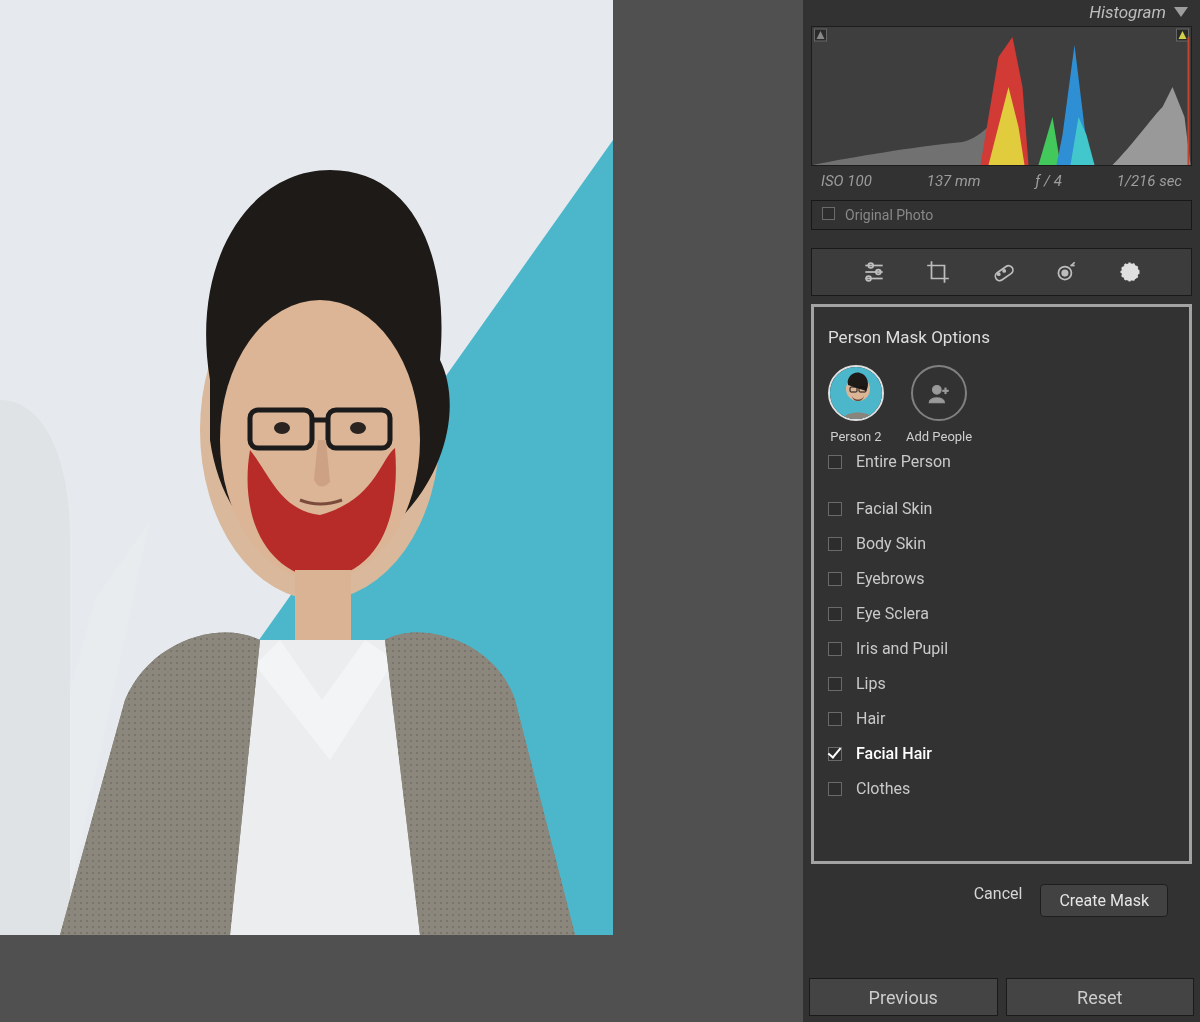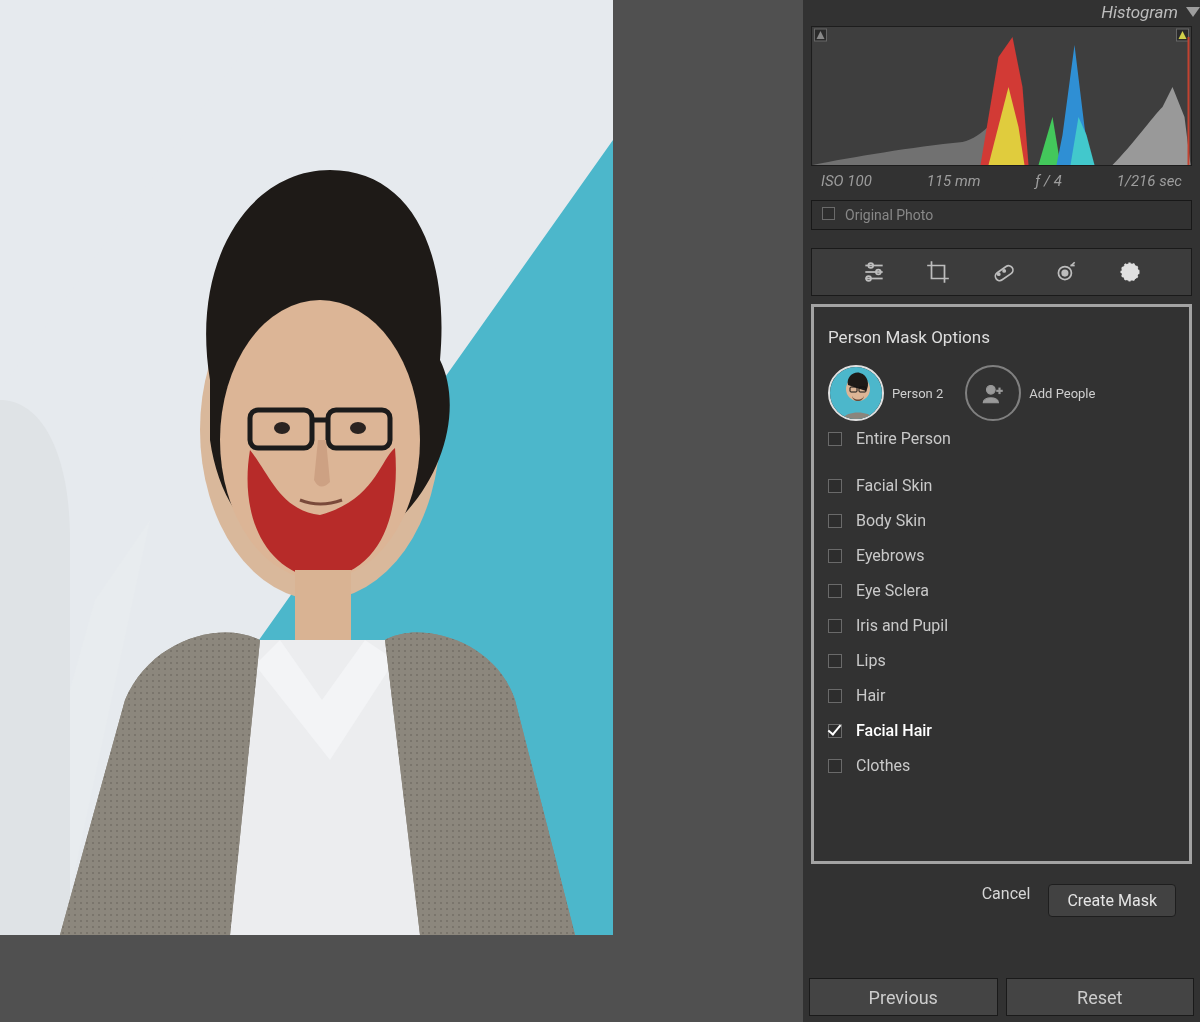--- a/index.html
+++ b/index.html
@@ -36,21 +36,21 @@
   display: flex;
   flex-direction: column;
   font-size: 14px;
   color: #bdbdbd;
 }
 .hist-header {
   display: flex;
   justify-content: flex-end;
   align-items: center;
   height: 24px;
-  padding-right: 0;
+  padding-right: 12px;
   gap: 8px;
 }
 .hist-header span { font-style: italic; color: #bcbcbc; font-size: 17px; }
 .tri-down {
   width: 0; height: 0;
   border-left: 7px solid transparent;
   border-right: 7px solid transparent;
   border-top: 10px solid #9d9d9d;
 }
 .hist-box {
@@ -98,21 +98,21 @@
 .tool-ic.active svg { stroke: #e0e0e0; fill: #e0e0e0; }
 
 .mask-panel {
   margin: 8px 8px 0 8px;
   border: 3px solid #a3a3a3;
   padding: 20px 14px 18px 14px;
   min-height: 560px;
 }
 .mask-title { color: #ddd; font-size: 17px; margin-bottom: 18px; }
 .avatar-row { display: flex; gap: 22px; }
-.avatar-col { display: flex; flex-direction: row; align-items: center; gap: 8px; }
+.avatar-col { display: flex; flex-direction: column; align-items: center; gap: 8px; }
 .avatar {
   width: 56px; height: 56px; border-radius: 50%;
   border: 2px solid #e0e0e0; overflow: hidden;
 }
 .avatar-add {
   width: 56px; height: 56px; border-radius: 50%;
   border: 2px solid #808080;
   display: flex; align-items: center; justify-content: center;
 }
 .avatar-label { font-size: 13px; color: #cfcfcf; }
@@ -130,21 +130,21 @@
 .opt-row.checked .sq-check::after {
   content: ""; position: absolute; left: 2px; top: -3px;
   width: 5px; height: 11px;
   border-right: 2.5px solid #fff; border-bottom: 2.5px solid #fff;
   transform: rotate(40deg);
 }
 .gap-top { margin-top: 12px; }
 
 .action-row {
   display: flex; justify-content: flex-end; gap: 18px;
-  padding: 20px 24px 0 0;
+  padding: 20px 32px 0 0;
 }
 .btn-text { color: #d5d5d5; font-size: 16px; cursor: pointer; }
 .btn-pill {
   background: #424242; border: 1px solid #1e1e1e;
   padding: 6px 18px; border-radius: 4px;
   color: #e5e5e5; font-size: 16px; cursor: pointer;
 }
 .bottom-bar {
   margin-top: auto;
   height: 44px;
@@ -228,21 +228,21 @@
       <path d="M 176 138 L 196 60 L 206 100 L 212 138 Z" fill="#e0cc3d"></path>
       <path d="M 226 138 L 240 90 L 248 138 Z" fill="#43c85b"></path>
       <path d="M 244 138 L 250 108 L 262 18 L 272 100 L 278 138 Z" fill="#2f8fd4"></path>
       <path d="M 258 138 L 266 90 L 274 108 L 282 138 Z" fill="#42c8cc"></path>
       <path d="M 300 138 C 320 118 340 90 350 80 L 360 60 L 372 90 L 378 138 Z" fill="#999"></path>
       <line x1="376" y1="10" x2="376" y2="138" stroke="#c24230" stroke-width="2"></line>
     </svg>
   </div>
   <div class="meta-row">
     <span>ISO 100</span>
-    <span>115 mm</span>
+    <span>137 mm</span>
     <span>ƒ / 4</span>
     <span>1/216 sec</span>
   </div>
   <div class="orig-row">
     <span class="sq-check"></span>
     <span>Original Photo</span>
   </div>
 
   <div class="tool-strip">
     <span class="tool-ic">

